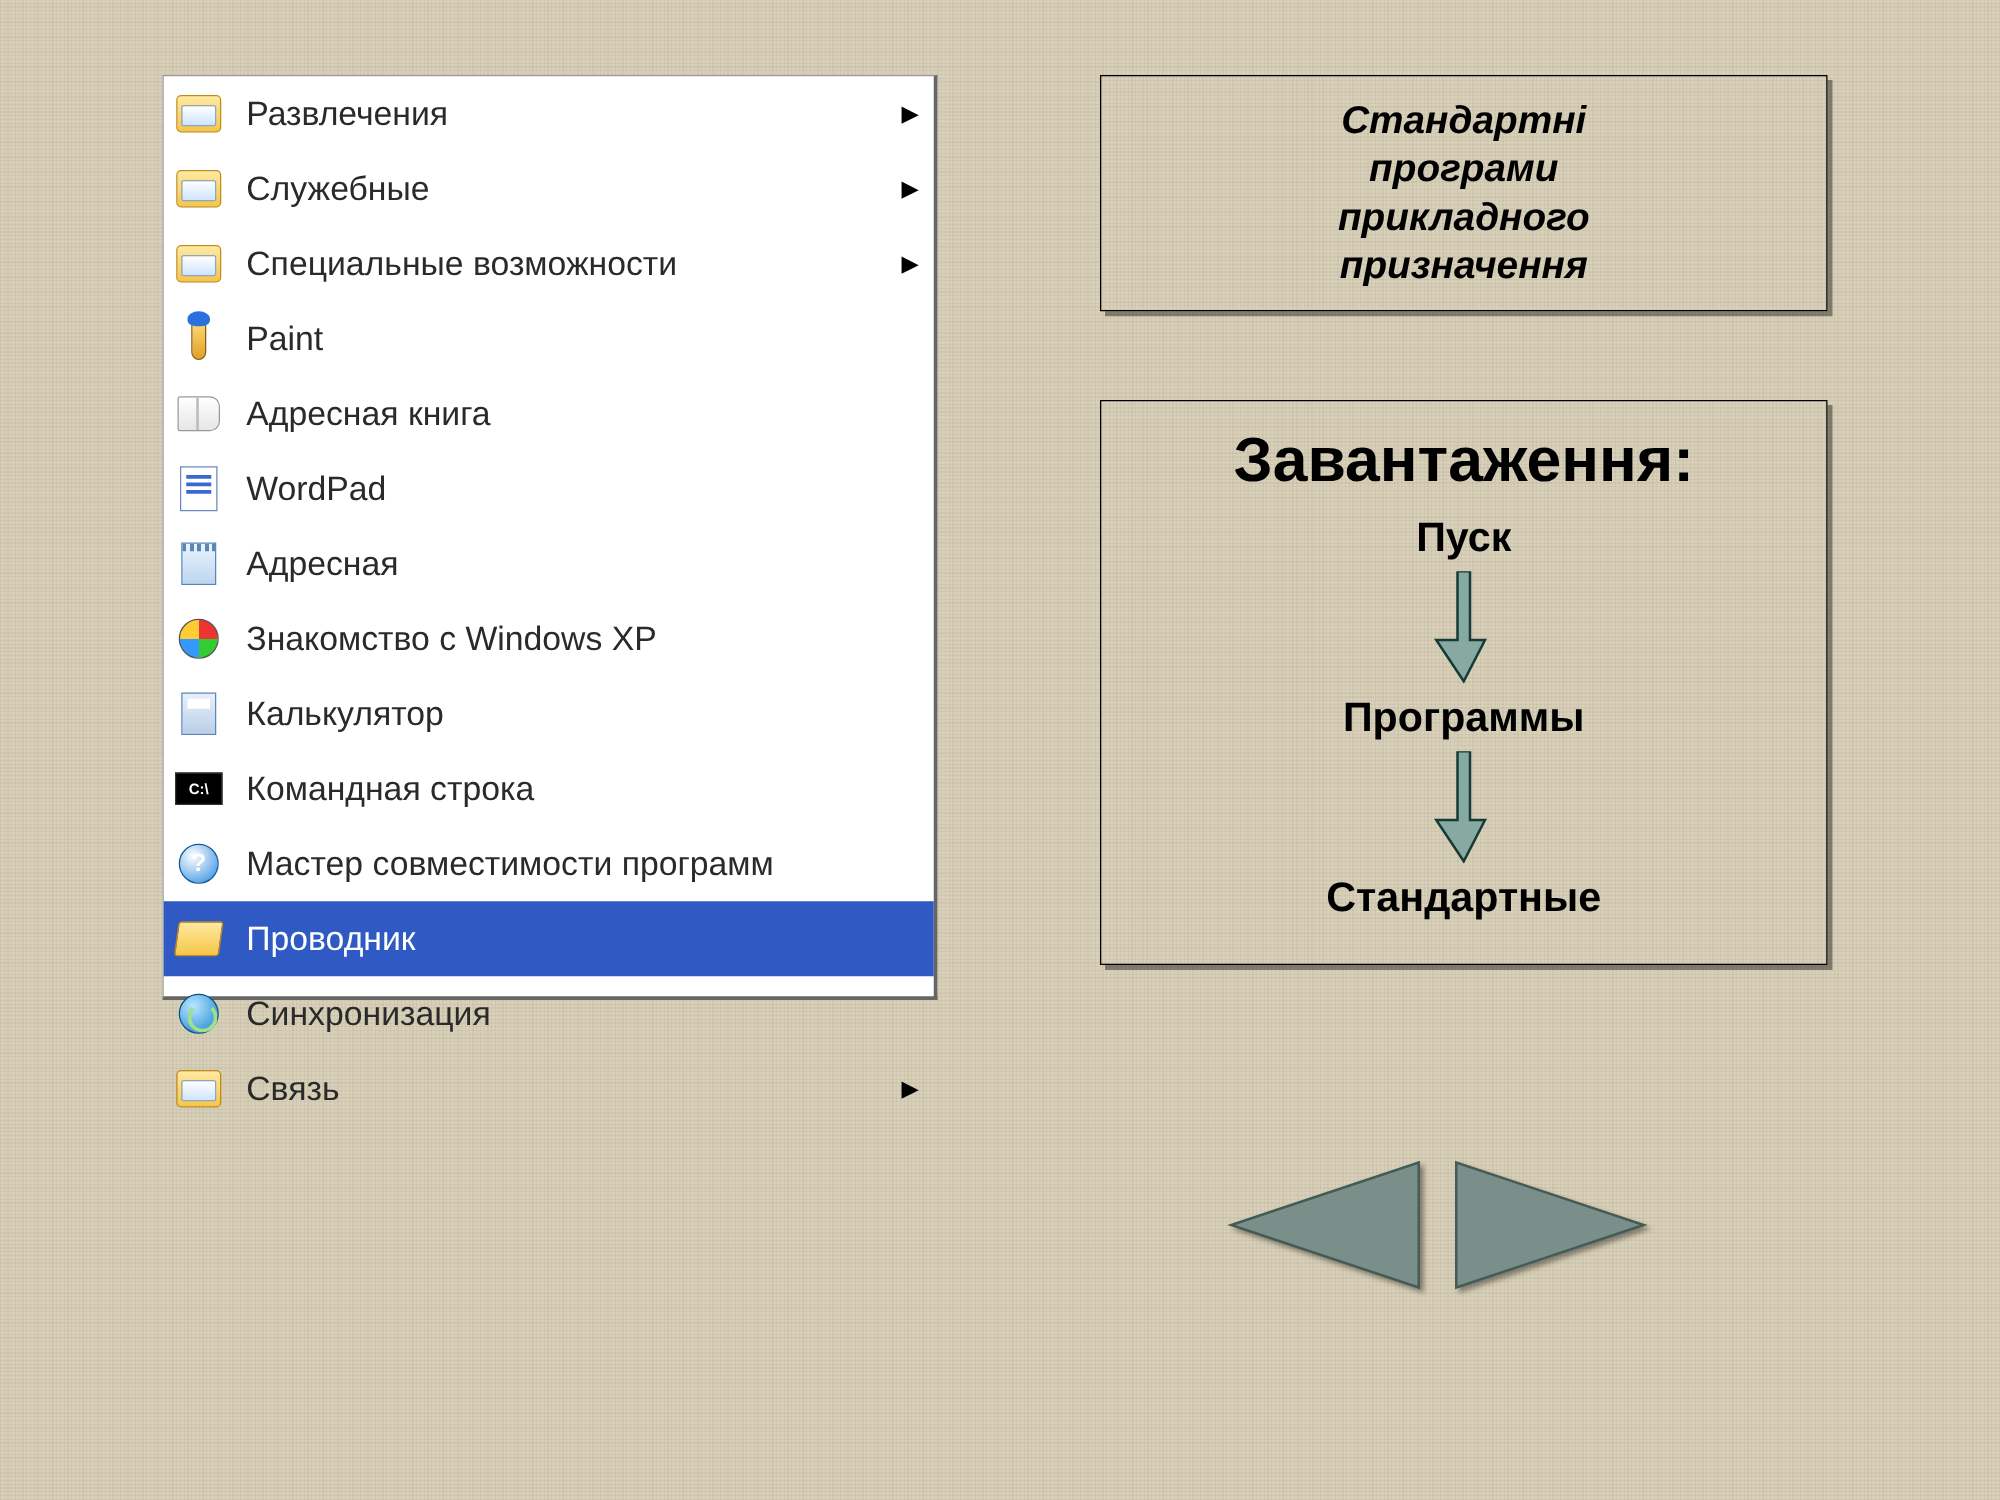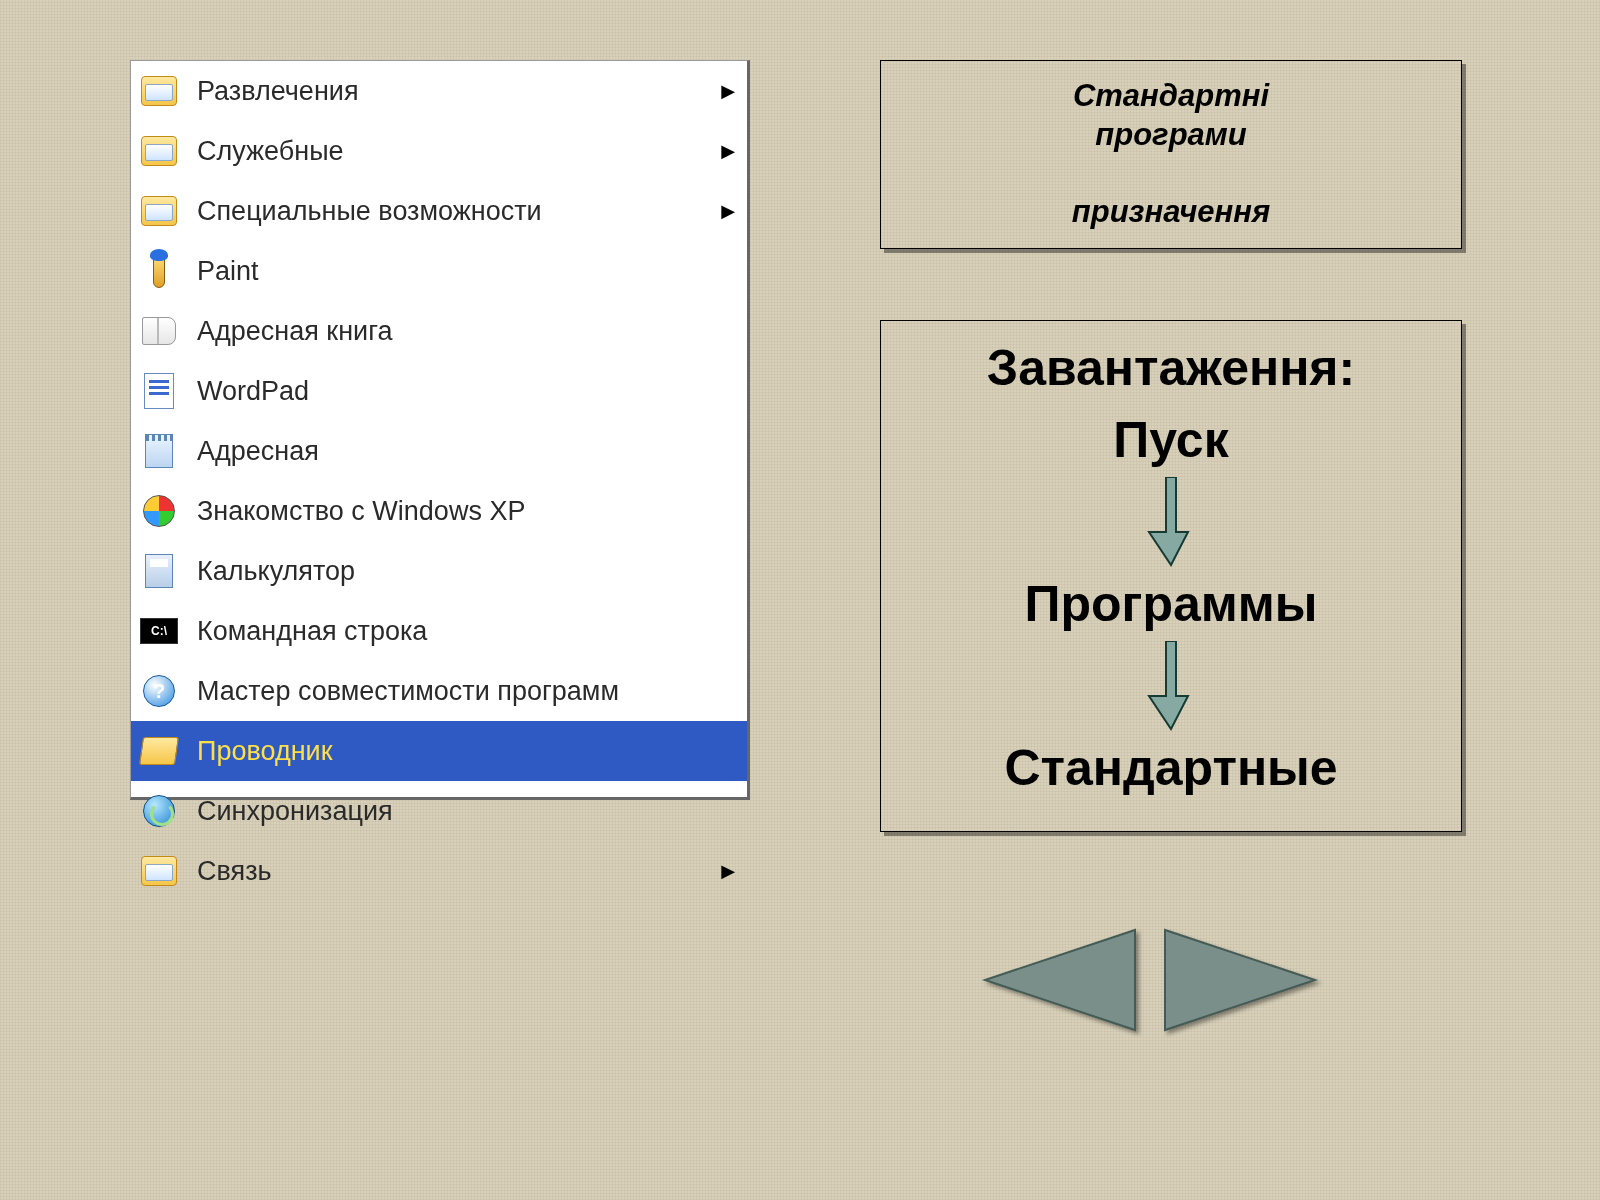--- a/index.html
+++ b/index.html
@@ -47,21 +47,21 @@
     justify-content: center;
   }
   .menu-item .label { flex: 1 1 auto; }
   .menu-item .arrow {
     flex: 0 0 auto;
     font-size: 18px;
     color: #000;
   }
   .menu-item.selected {
     background: #2f5ac3;
-    color: #fde047;
+    color: #ffffff;
   }
 
   
   .ico-folder {
     width: 34px; height: 28px;
     background: linear-gradient(#ffe9a0,#f5c648);
     border: 1px solid #c28a1a;
     border-radius: 4px;
     position: relative;
   }
@@ -143,21 +143,21 @@
       repeating-linear-gradient(0deg, rgba(0,0,0,0.04) 0 1px, transparent 1px 3px),
       repeating-linear-gradient(90deg, rgba(0,0,0,0.04) 0 1px, transparent 1px 3px);
     border:1px solid #000;
     box-shadow: 4px 4px 0 rgba(0,0,0,0.4);
     text-align:center;
   }
   .box1{ left:880px; top:60px;  width:560px; padding:16px 10px; }
   .box1 .title{ font-style:italic; font-weight:bold; font-size:31px; line-height:1.25; font-family:Arial,sans-serif;}
   .box2{ left:880px; top:320px; width:560px; padding:18px 10px 26px; }
   .box2 .hdr{ font-weight:bold; font-size:50px; margin-bottom:14px; font-family:Arial,sans-serif;}
-  .box2 .step{ font-weight:bold; font-size:50px; margin:8px 0; font-family:Arial,sans-serif;}
+  .box2 .step{ font-weight:bold; font-size:33px; margin:8px 0; font-family:Arial,sans-serif;}
   .box2 svg{ display:block; margin:4px auto; }
 
   
   .nav{
     position:absolute; left:970px; top:920px; display:flex; gap:20px;
   }
   .nav svg{ filter: drop-shadow(3px 3px 2px rgba(0,0,0,0.4)); cursor:pointer;}
 </style>
 </head>
 <body>
@@ -250,21 +250,21 @@
       </span>
     <span class="label">Связь</span>
     <span class="arrow">▶</span>
   </div>
 </div>
 
 <div class="box box1">
   <div class="title">
     <span>Стандартні</span><br>
     <span>програми</span><br>
-    <br>
+    <span>прикладного</span><br>
     <span>призначення</span>
   </div>
 </div>
 
 <div class="box box2">
   <div class="hdr">Завантаження:</div>
   <div class="step">Пуск</div>
   <svg width="50" height="90">
     <path d="M20 0 h10 v55 h12 L25 88 L3 55 h17 Z" fill="#86a9a2" stroke="#163b34" stroke-width="2"></path>
   </svg>

